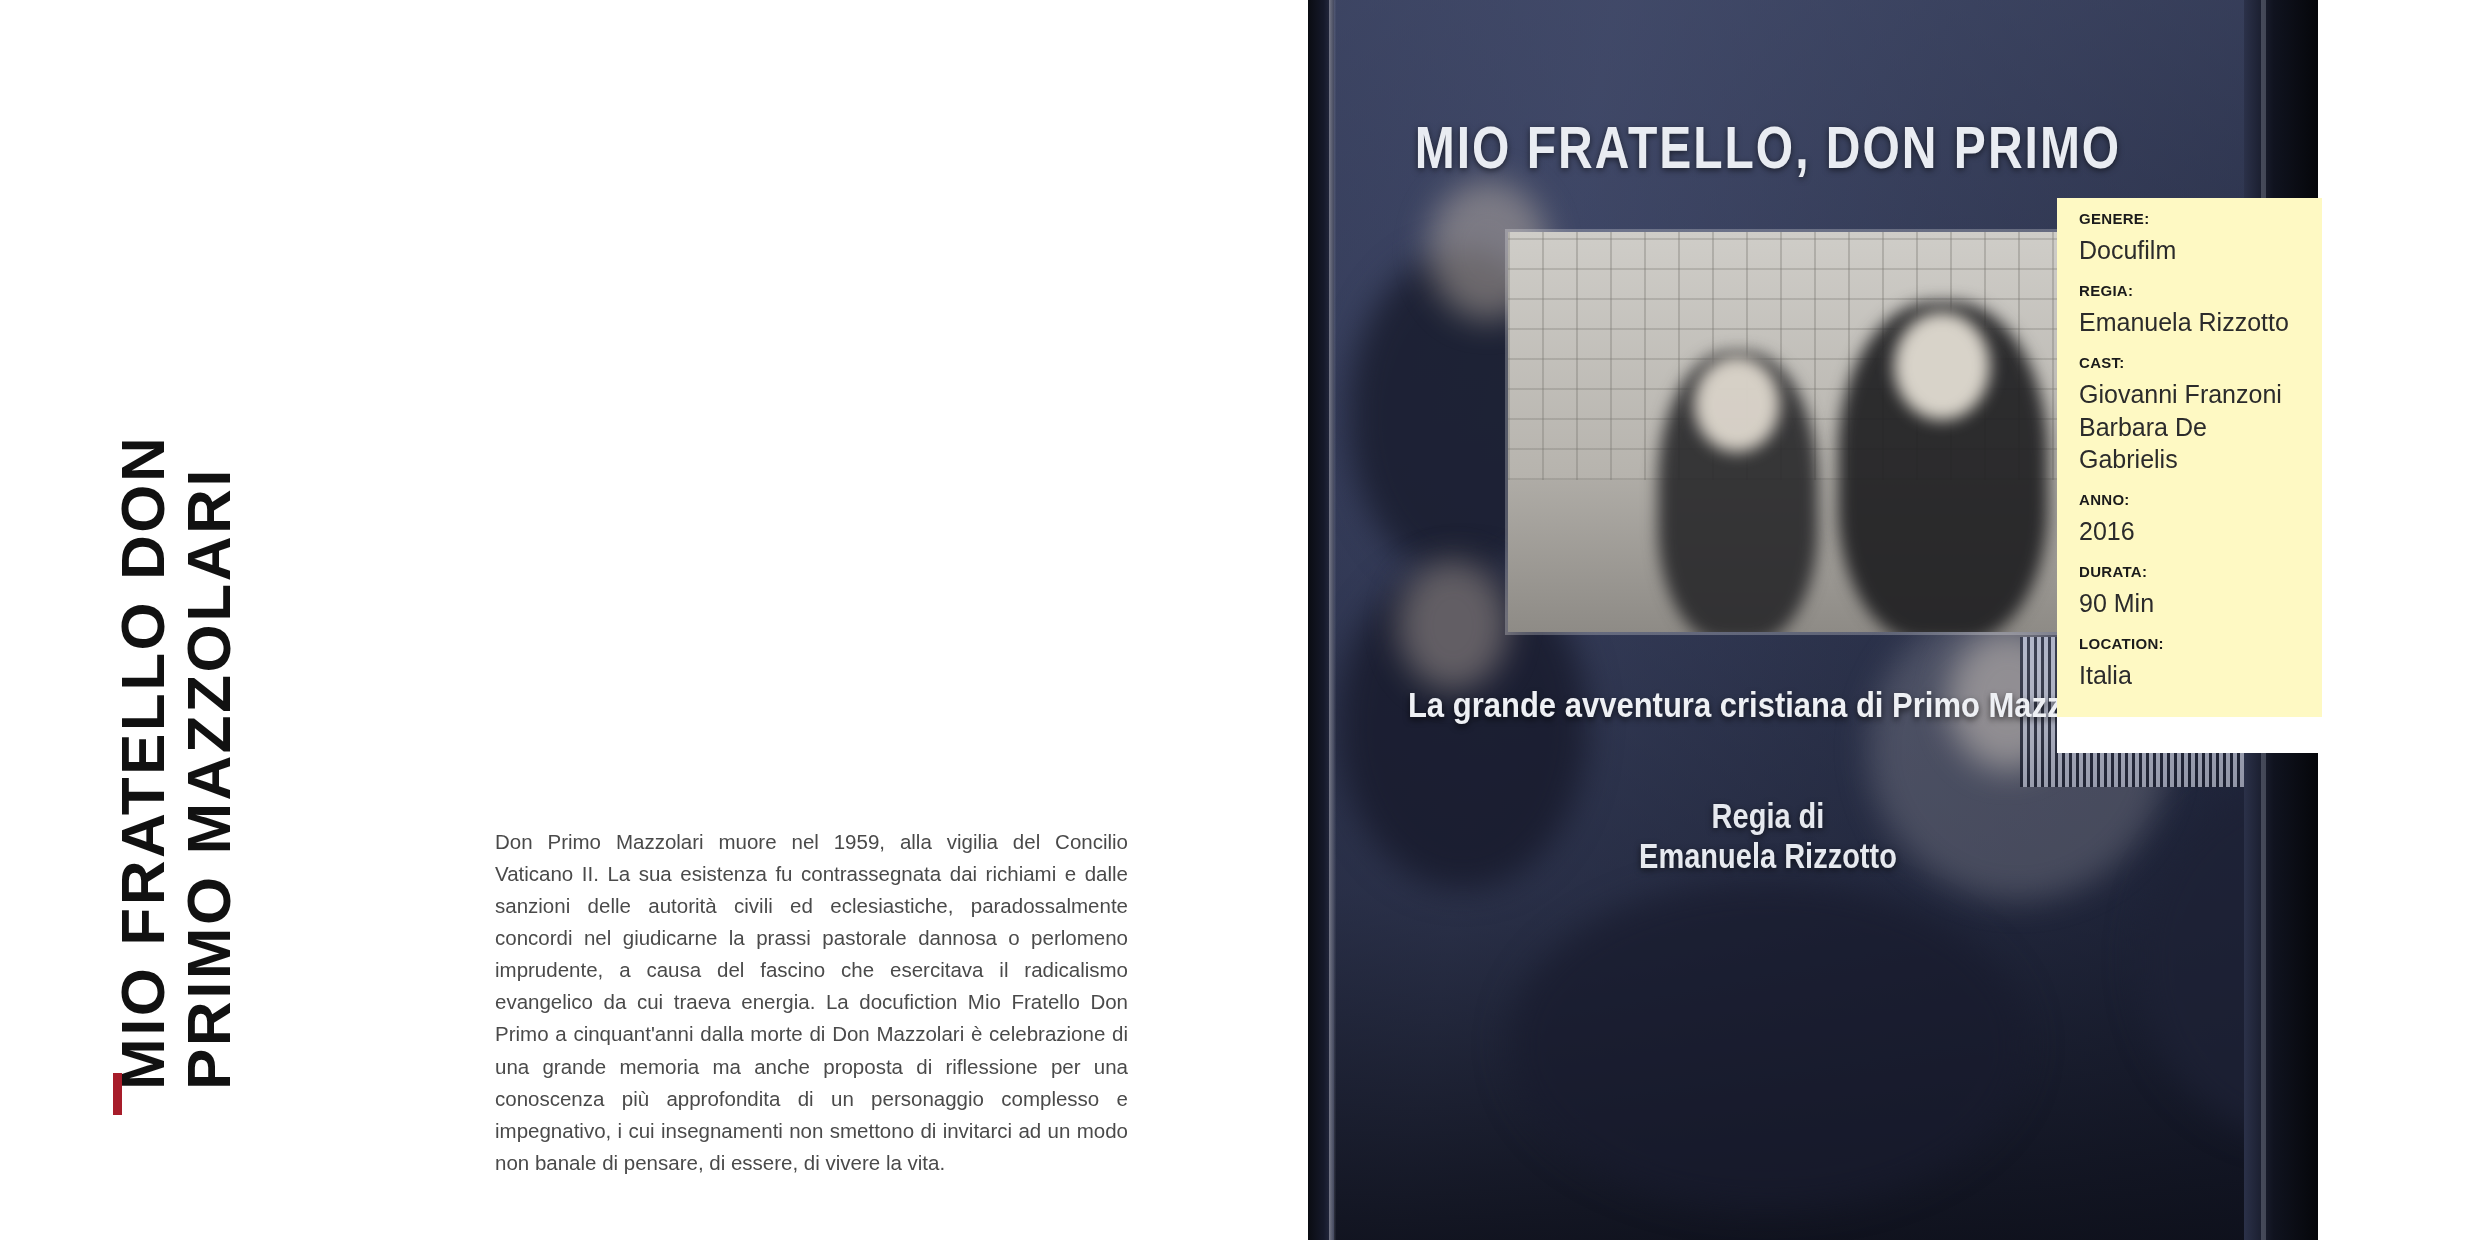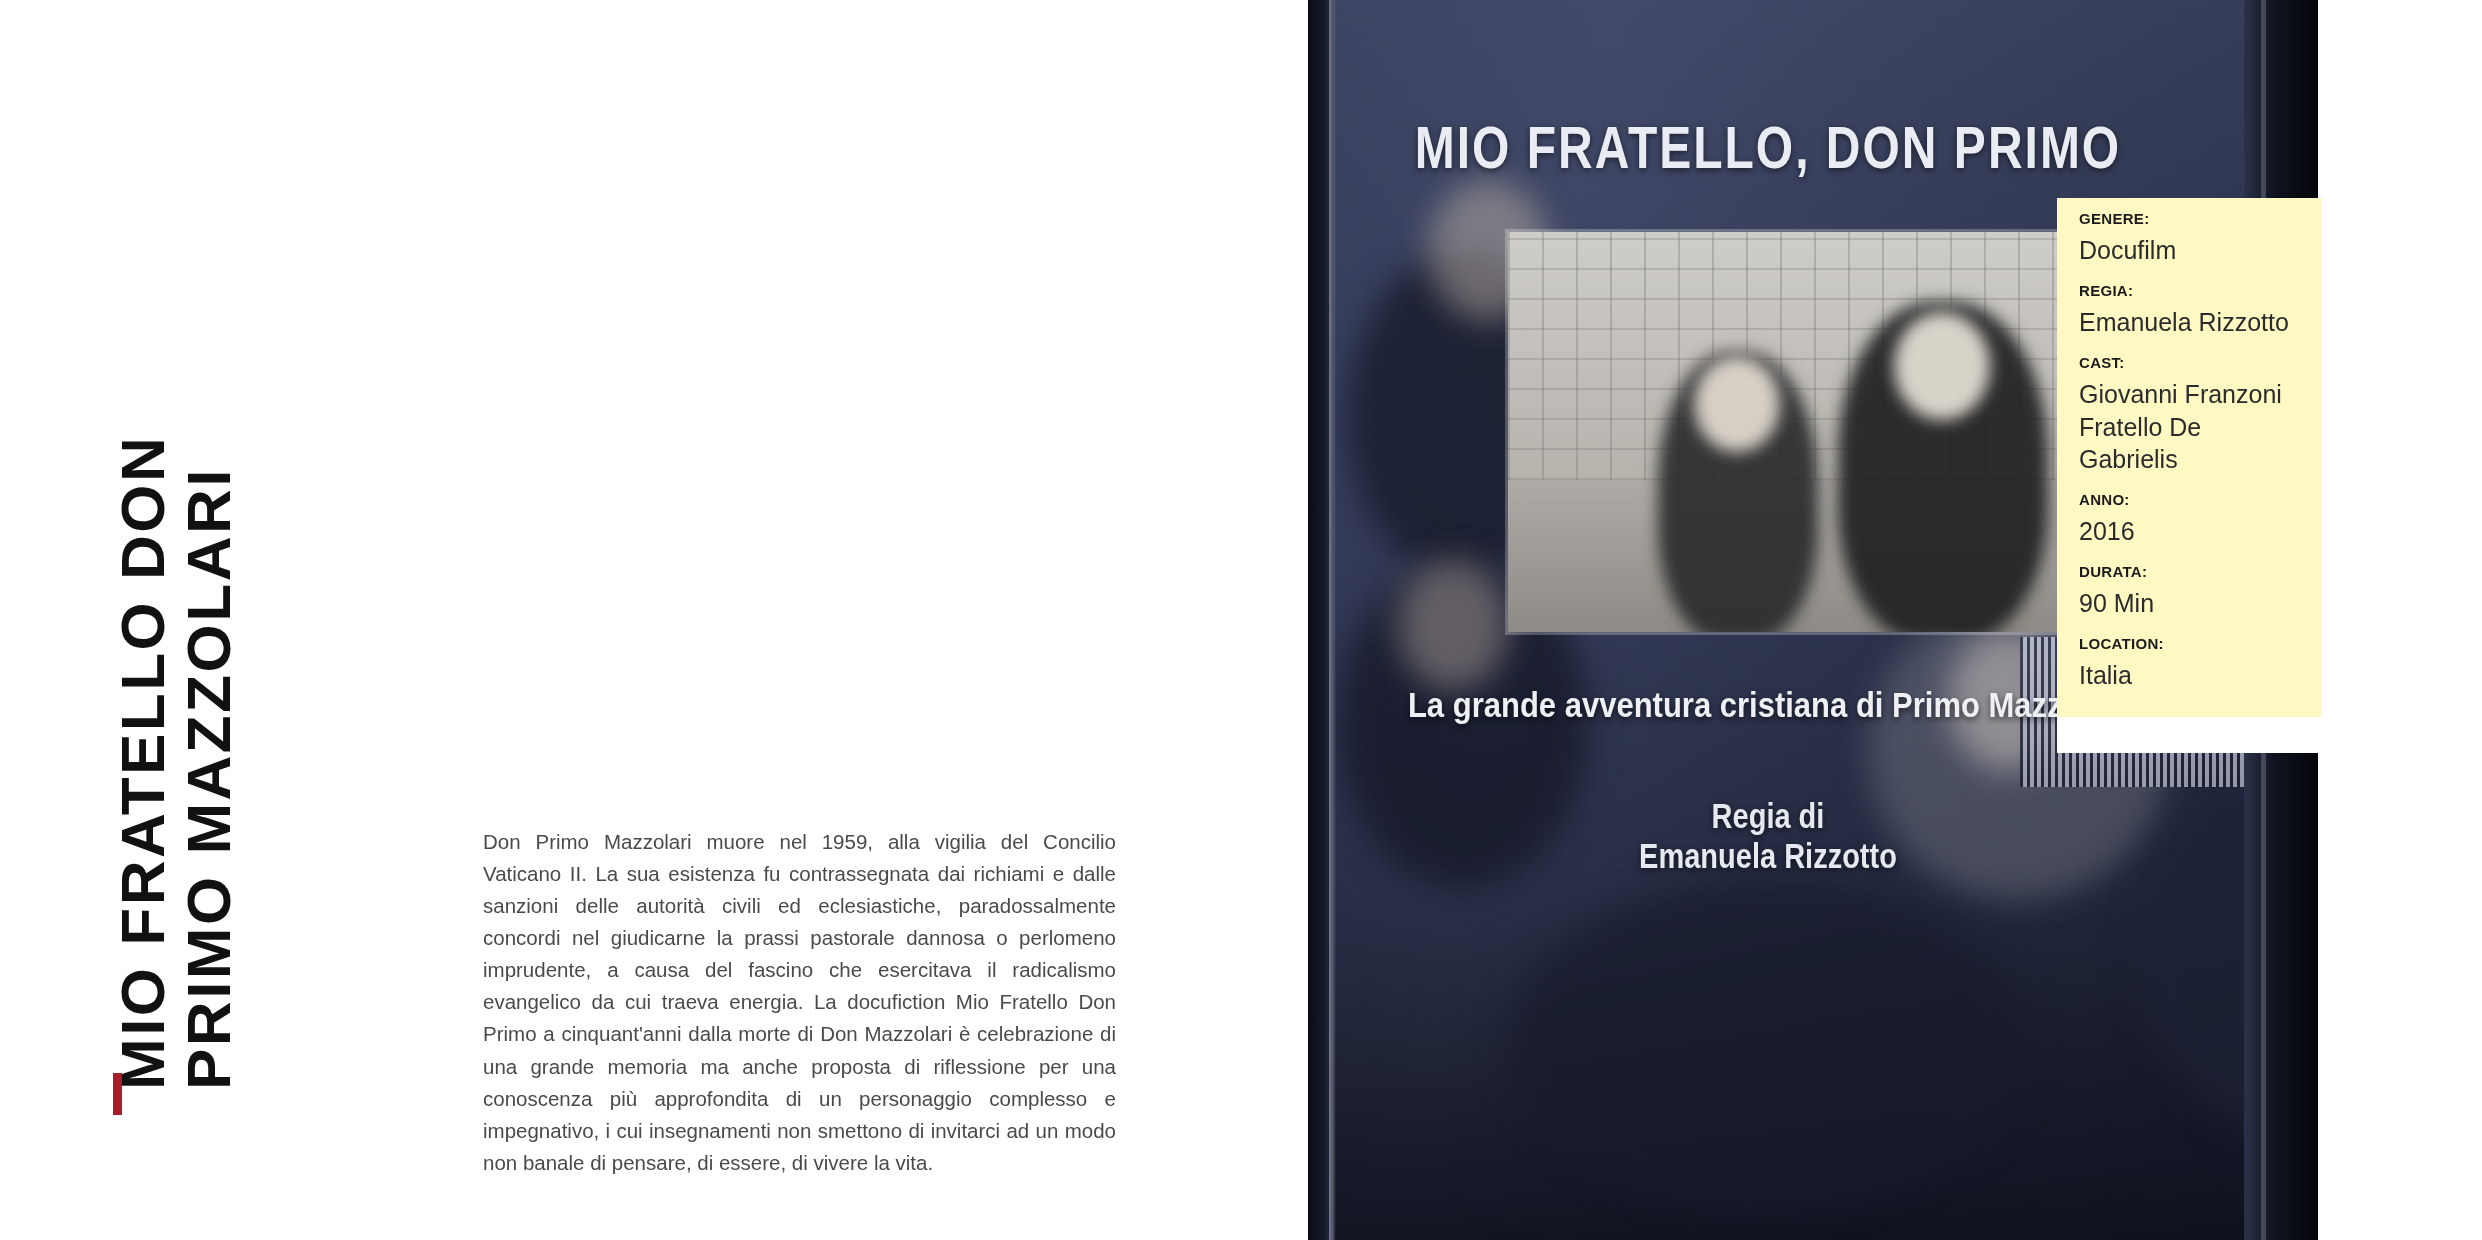--- a/index.html
+++ b/index.html
@@ -50,21 +50,21 @@
     left: 113px;
     top: 1073px;
     width: 9px;
     height: 42px;
     background: #a71d2a;
   }
 
   
   .body-col {
     position: absolute;
-    left: 483px;
+    left: 495px;
     top: 826px;
     width: 633px;
   }
   .body-text {
     font-size: 20.5px;
     line-height: 1.565;
     color: #4a4a4a;
     text-align: justify;
     text-justify: inter-word;
   }
@@ -293,21 +293,21 @@
   <div class="card-tail"></div>
   <div class="info-card">
     <div class="info-label first">GENERE:</div>
     <div class="info-value">Docufilm</div>
 
     <div class="info-label">REGIA:</div>
     <div class="info-value">Emanuela Rizzotto</div>
 
     <div class="info-label">CAST:</div>
     <div class="info-value">Giovanni Franzoni</div>
-    <div class="info-value">Fratello De Gabrielis</div>
+    <div class="info-value">Barbara De Gabrielis</div>
 
     <div class="info-label">ANNO:</div>
     <div class="info-value">2016</div>
 
     <div class="info-label">DURATA:</div>
     <div class="info-value">90 Min</div>
 
     <div class="info-label">LOCATION:</div>
     <div class="info-value">Italia</div>
   </div>

